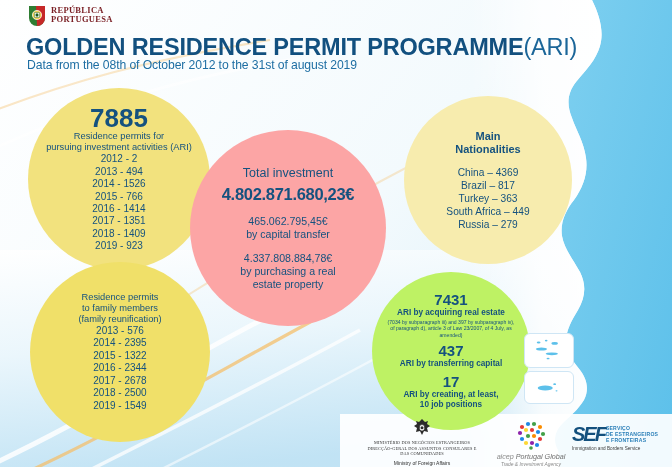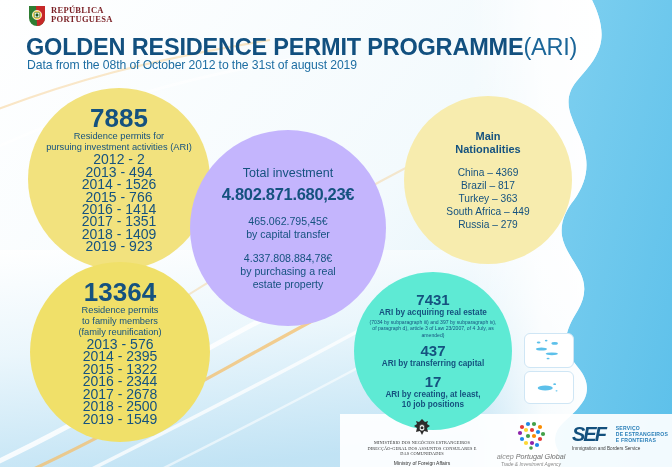--- a/index.html
+++ b/index.html
@@ -51,31 +51,31 @@
   
   .circle {
     position:absolute; border-radius:50%;
     display:flex; flex-direction:column;
     align-items:center; justify-content:center;
     text-align:center; color:#123f63;
   }
   .c-permits { left:28px; top:88px; width:182px; height:182px;
     background:#f2e27e; }
   .c-invest  { left:190px; top:130px; width:196px; height:196px;
-    background:#c4b5fd; }
+    background:#fca5a5; }
   .c-nation  { left:404px; top:96px; width:168px; height:168px;
     background:#f7ecae; }
   .c-family  { left:30px; top:262px; width:180px; height:180px;
     background:#f0e069; }
-  .c-types   { left:354px; top:272px; width:158px; height:158px;
-    background:#5eead4; }
+  .c-types   { left:372px; top:272px; width:158px; height:158px;
+    background:#bef264; }
 
   .big-num { font-size:26px; font-weight:bold; color:#15527f; line-height:1; }
   .cap { font-size:9.3px; line-height:11px; color:#15527f; }
-  .yearlist { font-size:14px; line-height:12.4px; color:#15527f; }
+  .yearlist { font-size:10px; line-height:12.4px; color:#15527f; }
   .yearlist div { white-space:nowrap; }
 
   .inv-label { font-size:12.5px; color:#15527f; }
   .inv-total { font-size:16.5px; font-weight:bold; color:#15527f; margin-top:5px; letter-spacing:-0.3px; }
   .inv-sub { margin-top:11px; font-size:10.6px; line-height:13px; color:#15527f; }
 
   .nat-title { font-size:11px; font-weight:bold; line-height:13px; color:#15527f; }
   .nat-list { margin-top:10px; font-size:10.2px; line-height:13px; color:#15527f; }
   .nat-list div { white-space:nowrap; }
 
@@ -98,21 +98,21 @@
   #logo-mne .crest { margin:0 auto 2px; display:block; }
   .mne-l1 { font-family:"Liberation Serif", serif; font-size:4.3px; line-height:5.6px; letter-spacing:0.15px; color:#2f2f2f; }
   .mne-l2 { font-size:5px; margin-top:3px; color:#2f2f2f; }
 
   #logo-aicep { left:493px; top:418px; width:76px;font-style:italic; }
   .aicep-name { font-size:7.2px; color:#6f6f6f; margin-top:2px; }
   .aicep-name b { color:#8a8a8a; font-weight:normal; }
   .aicep-sub { font-size:4.9px; color:#8a8a8a; margin-top:1px; }
 
   #logo-sef { left:572px; top:424px; width:96px; text-align:left; }
-  .sef-row { display:flex; align-items:center; gap:1px;justify-content:space-between; }
+  .sef-row { display:flex; align-items:center; gap:1px; }
   .sef-mark { font-size:20px; font-weight:bold; font-style:italic; color:#13507d; letter-spacing:-2px; line-height:1; }
   .sef-words { font-size:5.1px; line-height:6.2px; color:#2a7fb8; font-weight:bold; letter-spacing:0.2px; }
   .sef-sub { font-size:4.7px; color:#3a3a3a; margin-top:2px; }
 </style>
 </head>
 <body>
 
 <div id="stage">
 
   <svg class="bg-svg" viewBox="0 0 672 467" preserveAspectRatio="none">
@@ -240,21 +240,20 @@
     <div class="nat-list">
       <div>China – 4369</div>
       <div>Brazil  – 817</div>
       <div>Turkey –  363</div>
       <div>South Africa – 449</div>
       <div>Russia – 279</div>
     </div>
   </div>
 
   <div class="circle c-family">
-    <div class="big-num">13364</div>
     <div class="cap">
       <div>Residence permits</div>
       <div>to family members</div>
       <div>(family reunification)</div>
     </div>
     <div class="yearlist">
       <div>2013 - 576</div>
       <div>2014 - 2395</div>
       <div>2015 - 1322</div>
       <div>2016 - 2344</div>

